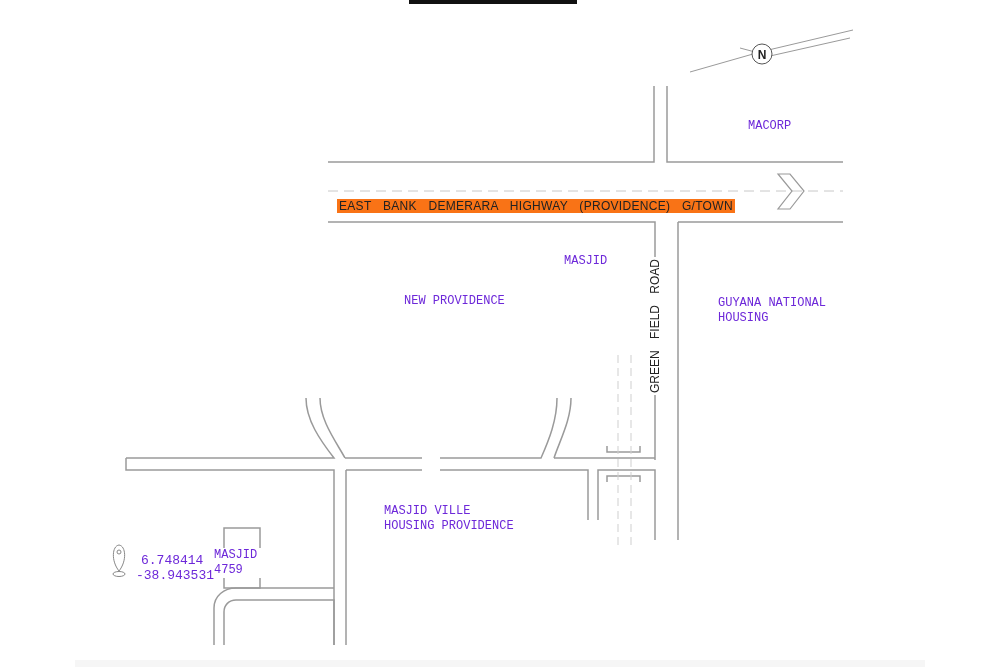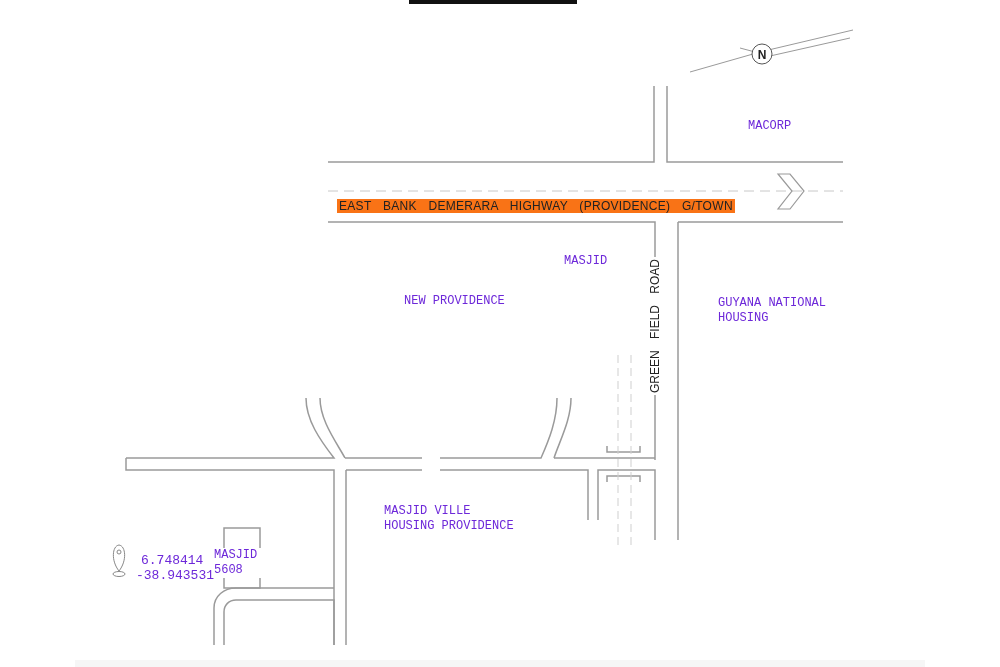--- a/index.html
+++ b/index.html
@@ -88,21 +88,21 @@
   <div>HOUSING</div>
 </div>
 
 <div class="lbl center" style="left:384px; top:504px; width:164px;">
   <div>MASJID VILLE</div>
   <div>HOUSING PROVIDENCE</div>
 </div>
 
 <div class="lbl center" style="left:214px; top:548px; width:56px; background:#fff;">
   <div>MASJID</div>
-  <div>5608</div>
+  <div>4759</div>
 </div>
 
 <div class="lbl" style="left:141px; top:547px; font-size:13px;margin-top:6px;">
   <div>6.748414</div>
   <div style="margin-left:-5px;">-38.943531</div>
 </div>
 
 <div class="bottom-shadow"></div>
 
 </body></html>

